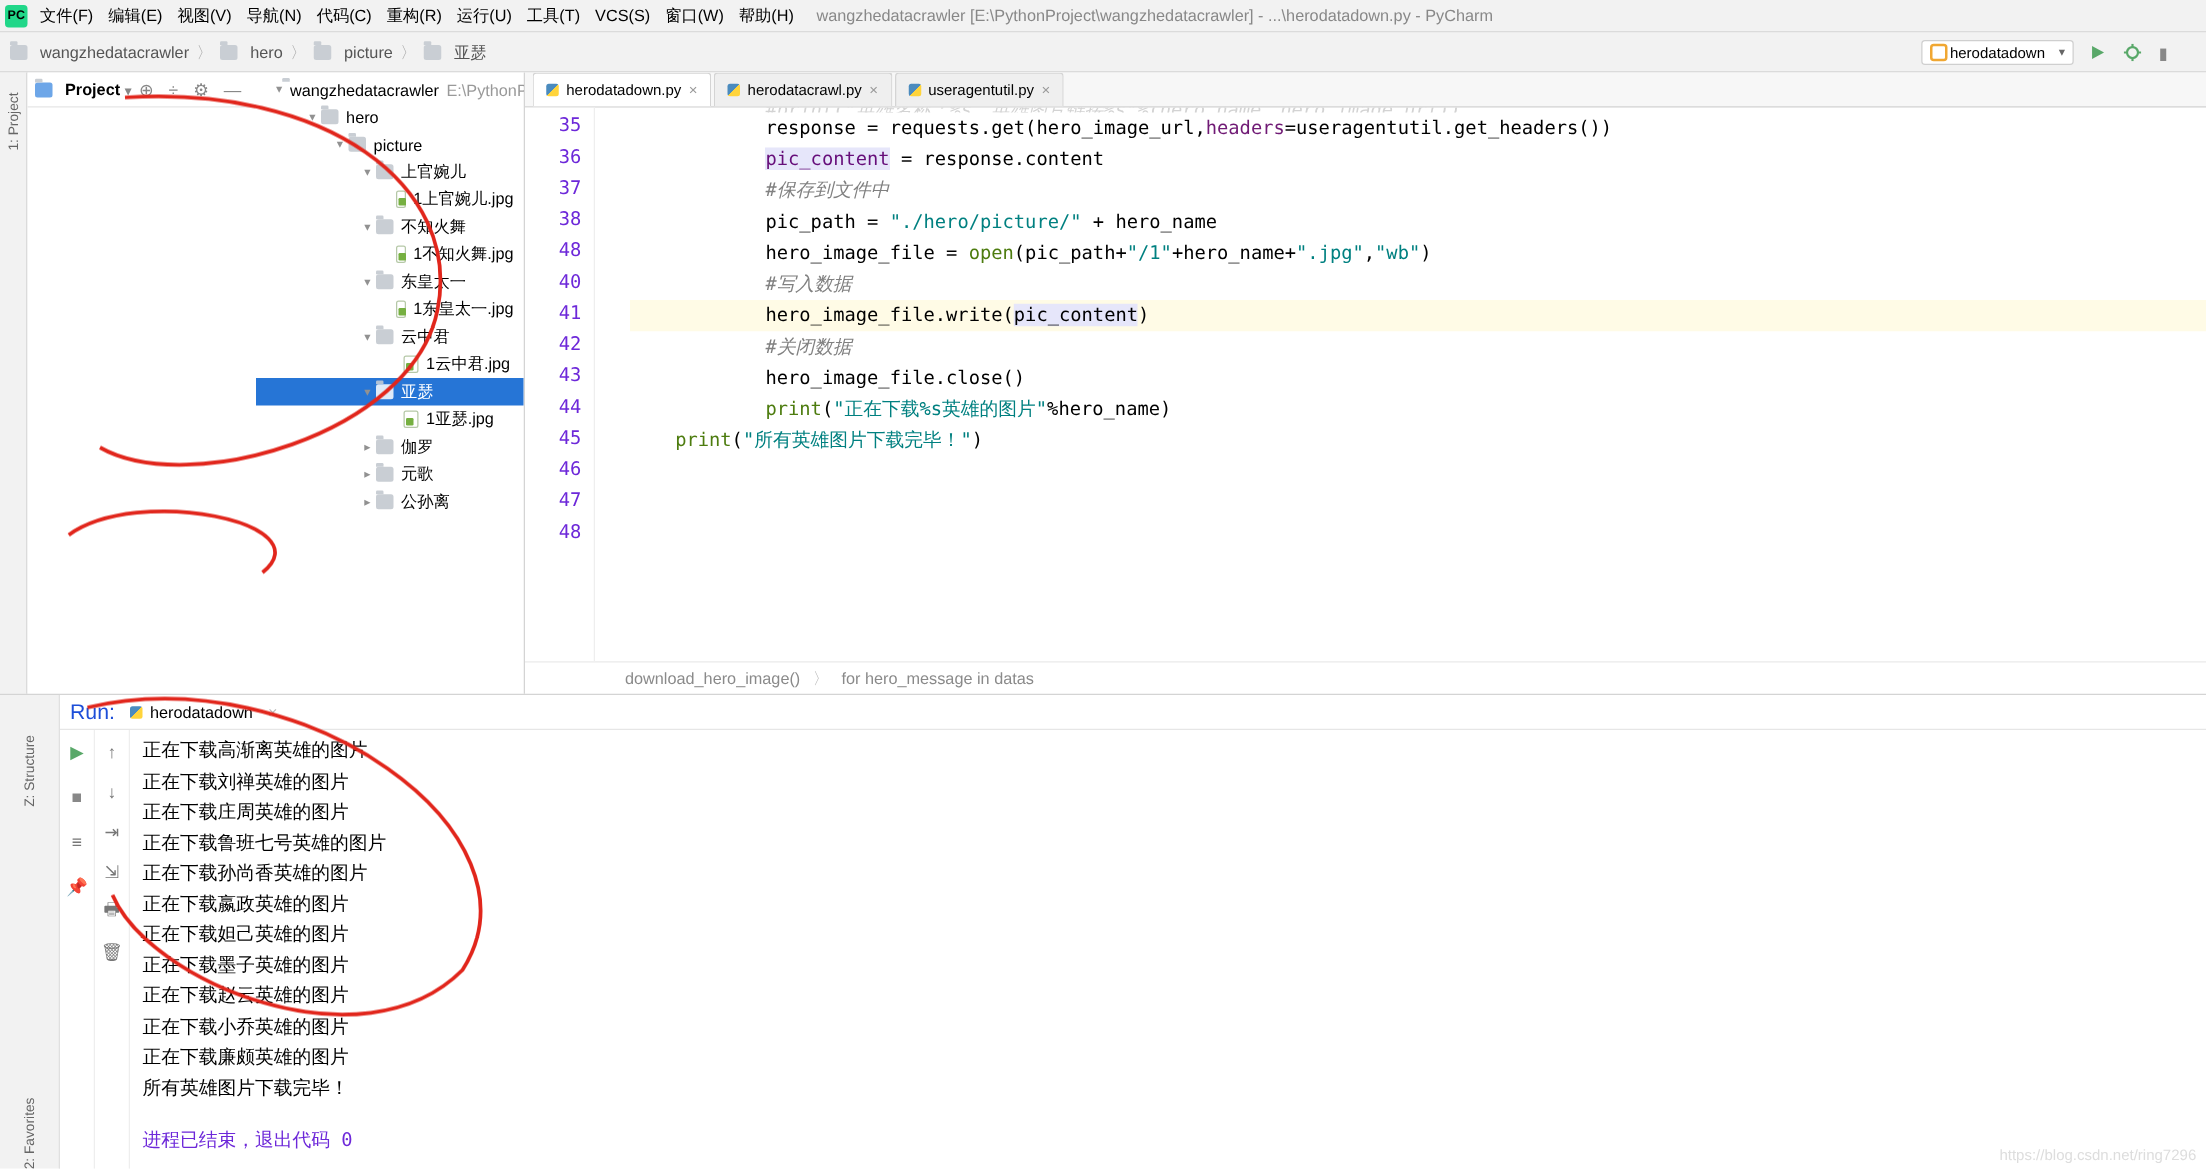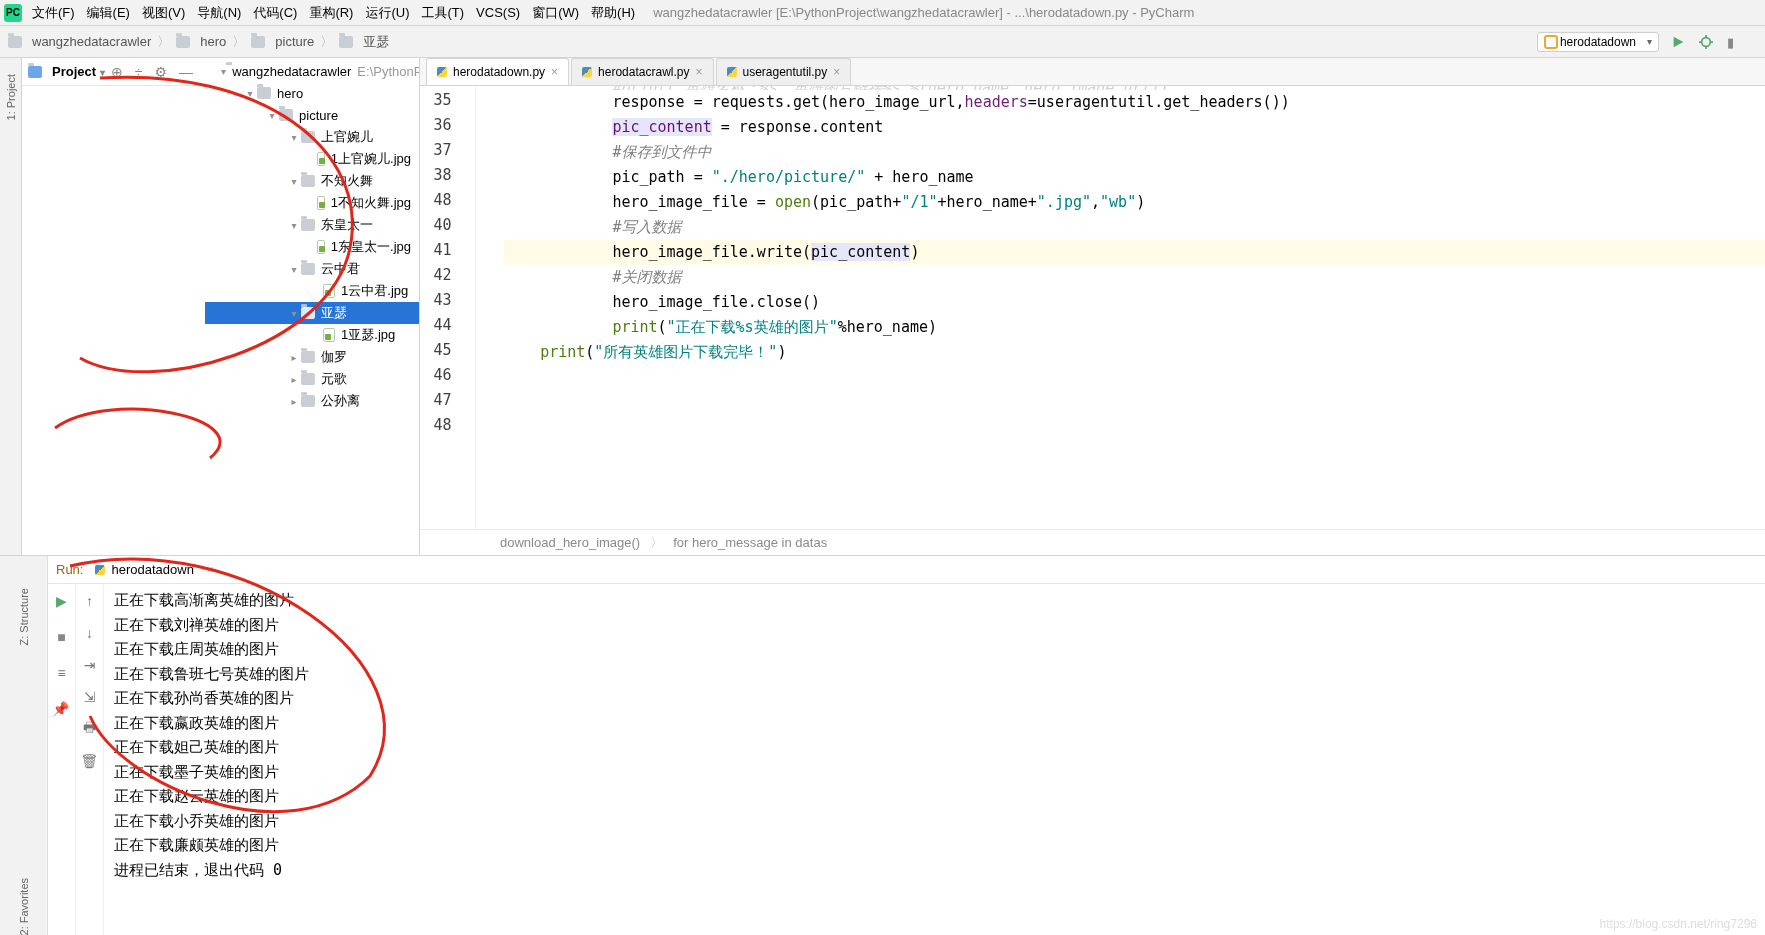--- a/index.html
+++ b/index.html
@@ -42,43 +42,43 @@
 .file-ic{width:12px;height:14px;background:#fff;border:1px solid #b5c8a7;border-radius:2px;margin-right:6px;display:inline-block;position:relative}
 .file-ic::after{content:"";position:absolute;bottom:1px;left:1px;width:6px;height:6px;background:#76b041;border-radius:1px}
 .hint{color:#999;margin-left:6px}
 .editor-area{flex:1;display:flex;flex-direction:column;min-width:0}
 .tabs{height:28px;display:flex;align-items:flex-end;border-bottom:1px solid #d4d4d4;padding-left:6px;background:#f7f7f7}
 .tab{height:27px;padding:0 10px;display:flex;align-items:center;gap:6px;border:1px solid #d4d4d4;border-bottom:none;margin-right:2px;background:#efefef;border-radius:3px 3px 0 0;font-size:12px}
 .tab.active{background:#fff}
 .tab .close{color:#999;font-size:12px}
 .py-ic{width:10px;height:10px;border-radius:2px;background:linear-gradient(135deg,#4b8bbe 50%,#ffd43b 50%)}
 .code-body{flex:1;display:flex;overflow:hidden;font-family:Consolas,monospace;font-size:15px;position:relative}
-.gutter{width:56px;text-align:center;color:#404040;padding:2px 10px 2px 0;background:#fff;border-right:1px solid #eee}
+.gutter{width:56px;text-align:right;color:#6d28d9;padding:2px 10px 2px 0;background:#fff;border-right:1px solid #eee}
 .gutter div{height:25px;line-height:25px}
 .fold-col{width:18px;position:relative}
 .code{flex:1;padding:2px 0 2px 10px;white-space:pre;overflow:auto}
 .code-line{height:25px;line-height:25px}
 .code-line.hl{background:#fffbe6}
 .s-str{color:#008080}
 .s-kw{color:#4d7c0f}
 .s-param{color:#701a75}
 .s-cmt{color:#808080;font-style:italic}
 .s-name{color:#660e7a}
 .crumb-bar{height:26px;border-top:1px solid #eaeaea;display:flex;align-items:center;padding-left:80px;color:#8a8a8a;font-size:13px}
 .crumb-bar .sep{margin:0 10px;color:#bbb}
 .run-panel{height:380px;border-top:1px solid #d4d4d4;display:flex}
 .run-left{width:48px;background:#f2f2f2;border-right:1px solid #e0e0e0;display:flex;flex-direction:column;align-items:center;padding-top:32px;gap:4px}
 .run-right{flex:1;display:flex;flex-direction:column}
 .run-header{height:28px;display:flex;align-items:center;border-bottom:1px solid #e6e6e6;padding-left:8px;background:#fff}
-.run-header .label{color:#a16207;margin-right:12px;font-size:13px}
+.run-header .label{color:#1d4ed8;margin-right:12px;font-size:17px}
 .run-header .name{display:flex;align-items:center;gap:6px;font-size:13px}
 .console{flex:1;display:flex}
 .console-tools{width:28px;display:flex;flex-direction:column;align-items:center;padding-top:6px;gap:10px;color:#777;border-right:1px solid #eee}
 .console-out{flex:1;font-family:Consolas,"Microsoft YaHei",monospace;font-size:15px;padding:4px 10px;line-height:24.5px;overflow:auto}
-.exit-line{color:#000000;}
+.exit-line{color:#6d28d9;margin-top:18px}
 .annot-svg{position:absolute;pointer-events:none;z-index:5}
 .run-tool-btn{width:22px;height:22px;display:flex;align-items:center;justify-content:center;color:#777;font-size:14px}
 .watermark{position:absolute;right:8px;bottom:4px;color:#ddd;font-size:12px}
 </style>
 </head>
 <body>
 
 <div class="root">
 
   <div class="menubar">
@@ -301,20 +301,21 @@
             <div>正在下载刘禅英雄的图片</div>
             <div>正在下载庄周英雄的图片</div>
             <div>正在下载鲁班七号英雄的图片</div>
             <div>正在下载孙尚香英雄的图片</div>
             <div>正在下载嬴政英雄的图片</div>
             <div>正在下载妲己英雄的图片</div>
             <div>正在下载墨子英雄的图片</div>
             <div>正在下载赵云英雄的图片</div>
             <div>正在下载小乔英雄的图片</div>
             <div>正在下载廉颇英雄的图片</div>
+            <div>所有英雄图片下载完毕！</div>
             <div class="exit-line">进程已结束，退出代码 0</div>
           </div>
       </div>
     </div>
     <svg class="annot-svg" style="left:40px;top:-10px" width="420" height="300">
       <path d="M30 20 C 200 -20, 400 120, 330 230 C 250 310, 80 240, 50 170" stroke="#e1261c" stroke-width="3" fill="none"></path>
     </svg>
     <span class="watermark">https://blog.csdn.net/ring7296</span>
   </div>
 </div>

